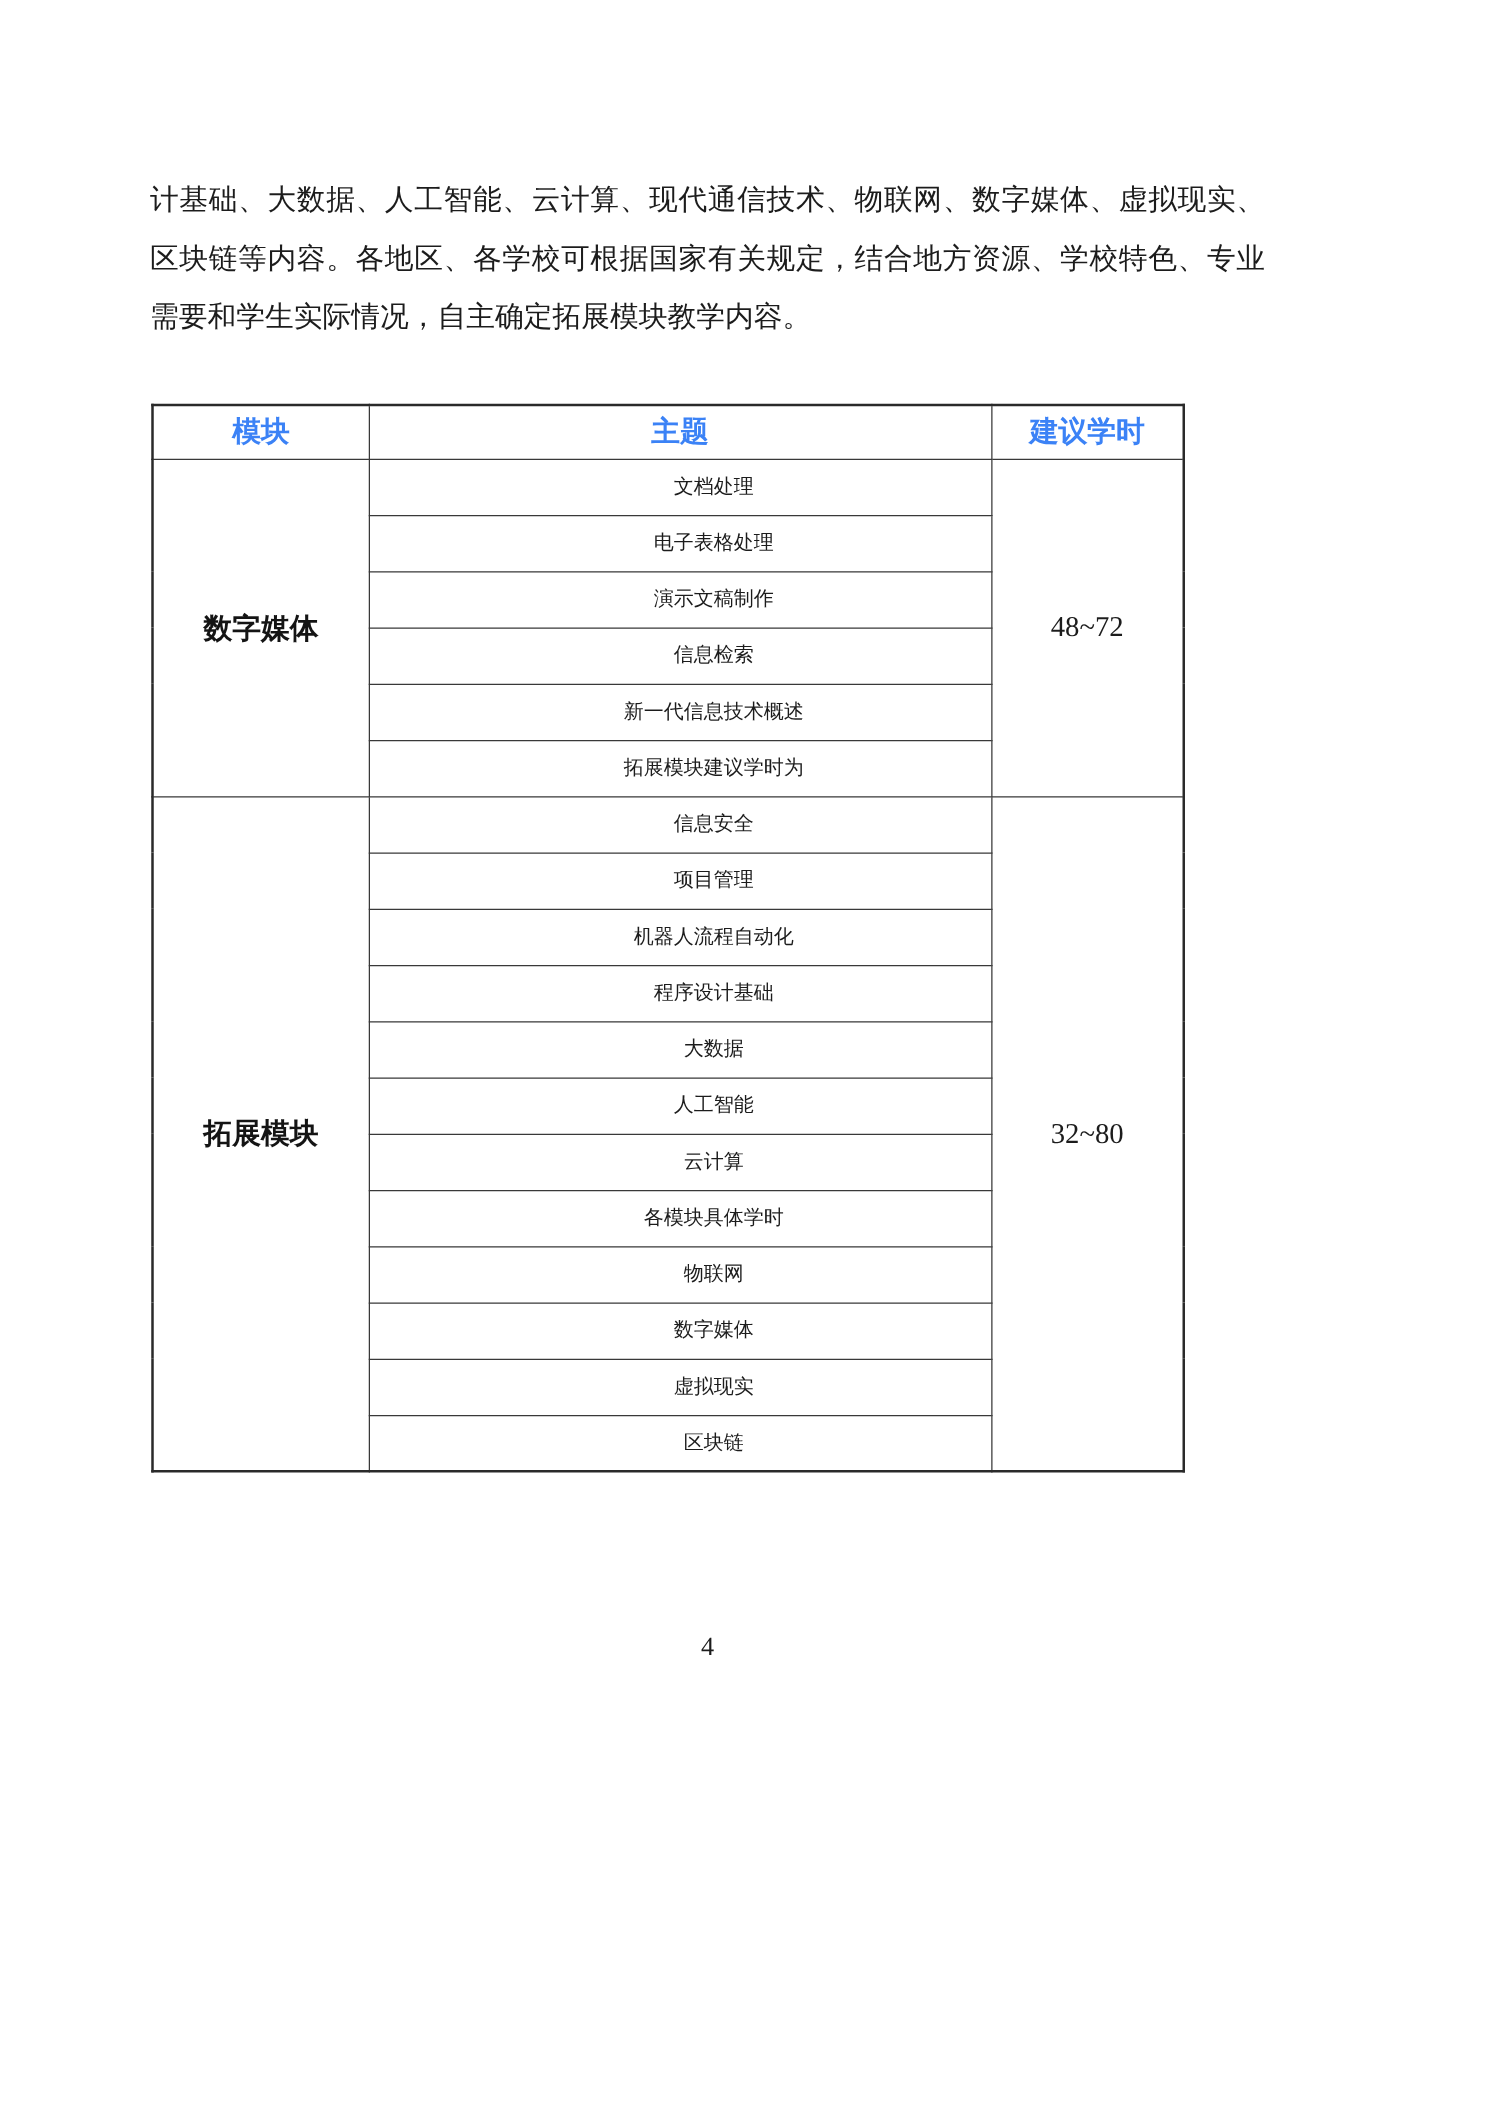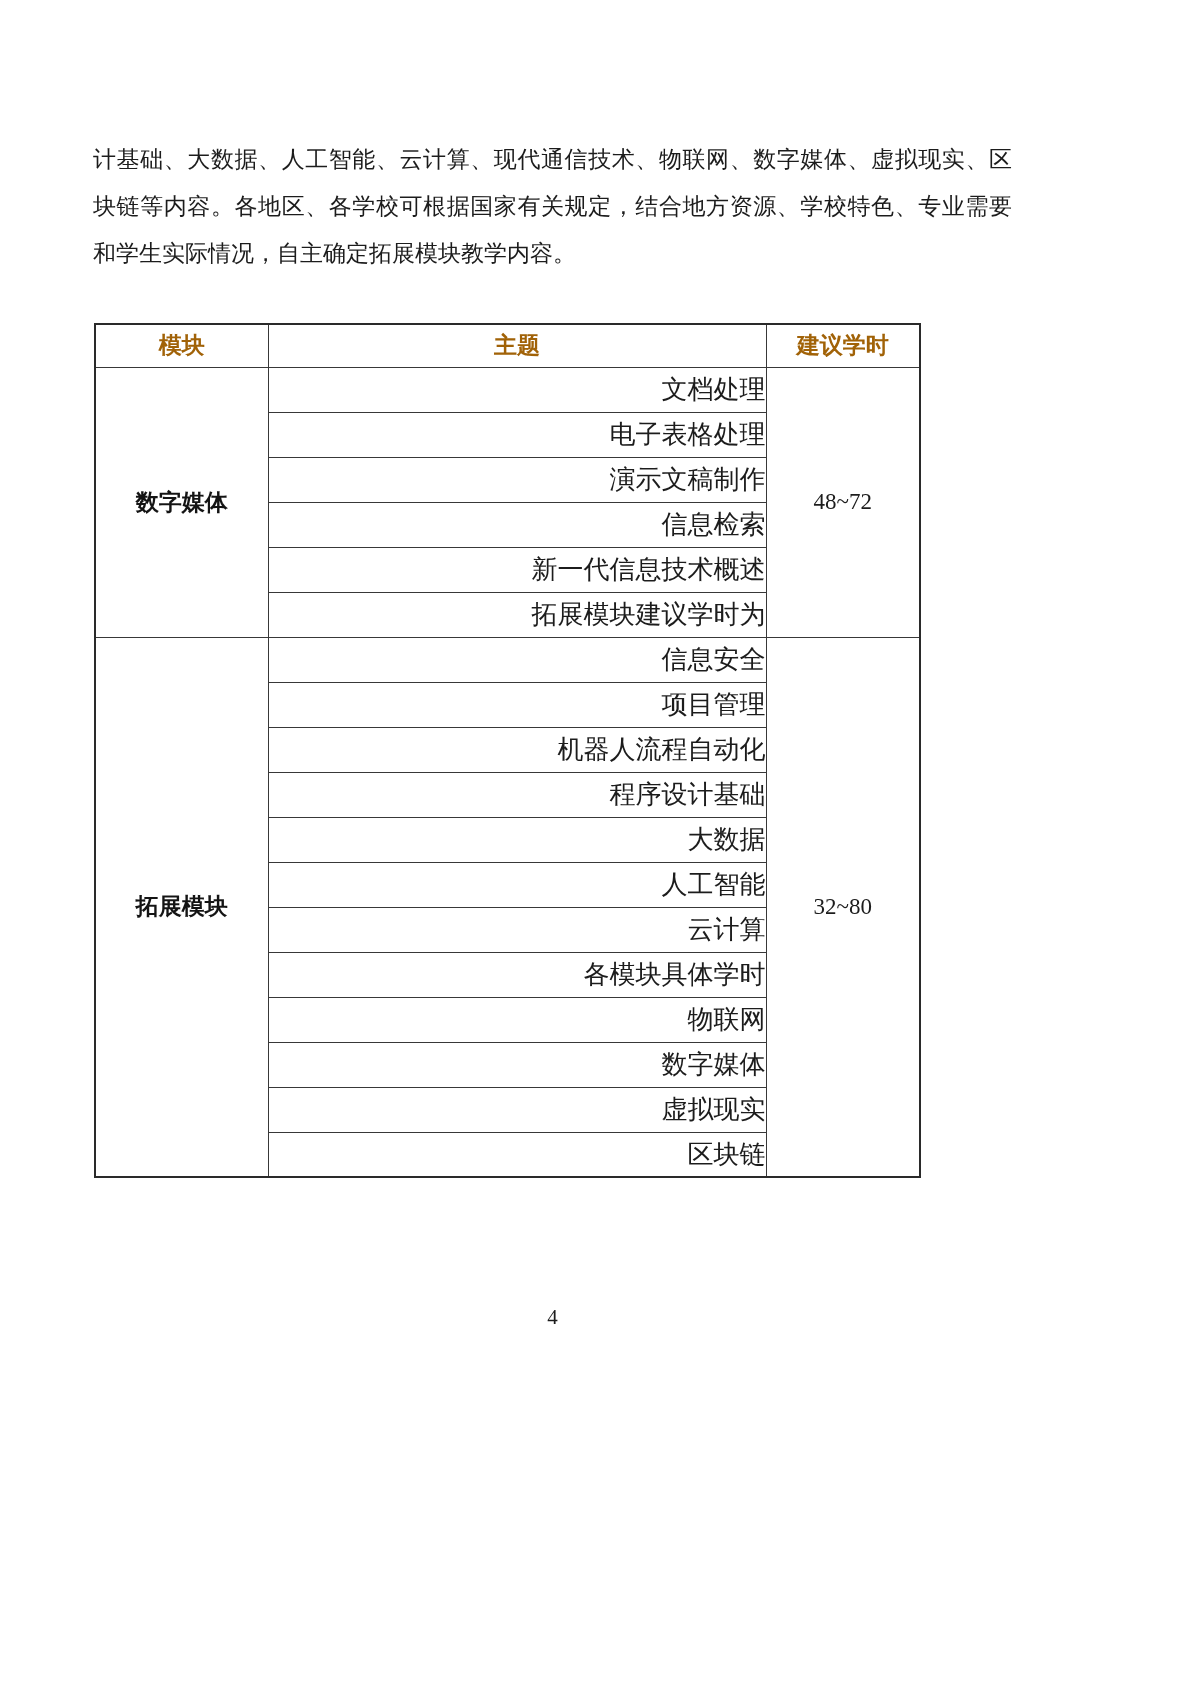--- a/index.html
+++ b/index.html
@@ -3,21 +3,21 @@
 <meta charset="utf-8">
 <style>
   * { margin: 0; padding: 0; box-sizing: border-box; }
   html, body { background: #ffffff; }
   .page {
     position: relative;
     width: 1190px;
     height: 1684px;
     margin: 0 auto;
     background: #ffffff;
-    padding: 136px 178px 0 93px;
+    padding: 136px 178px 0 120px;
     font-family: "Liberation Serif", "DejaVu Serif", serif;
     color: #1c1c1c;
     overflow: hidden;
   }
   .para {
     font-size: 23px;
     line-height: 47px;
     text-align: justify;
     color: #1c1c1c;
   }
@@ -50,27 +50,27 @@
   table.hours-table td {
     border: 1.5px solid #383838;
     background: #ffffff;
   }
   table.hours-table th {
     height: 43px;
     font-size: 23px;
     font-weight: bold;
     text-align: center;
     vertical-align: middle;
-    color: #a16207;
+    color: #3b82f6;
     font-family: Liberation Serif, serif;
   }
   td.topic-cell {
     height: 45px;
-    font-size: 26px;
-    text-align: right;
+    font-size: 16px;
+    text-align: center;
     vertical-align: middle;
     padding-left: 54px;
     color: #1c1c1c;
   }
   td.module-cell {
     font-size: 23px;
     font-weight: bold;
     text-align: center;
     vertical-align: middle;
     color: #141414;

